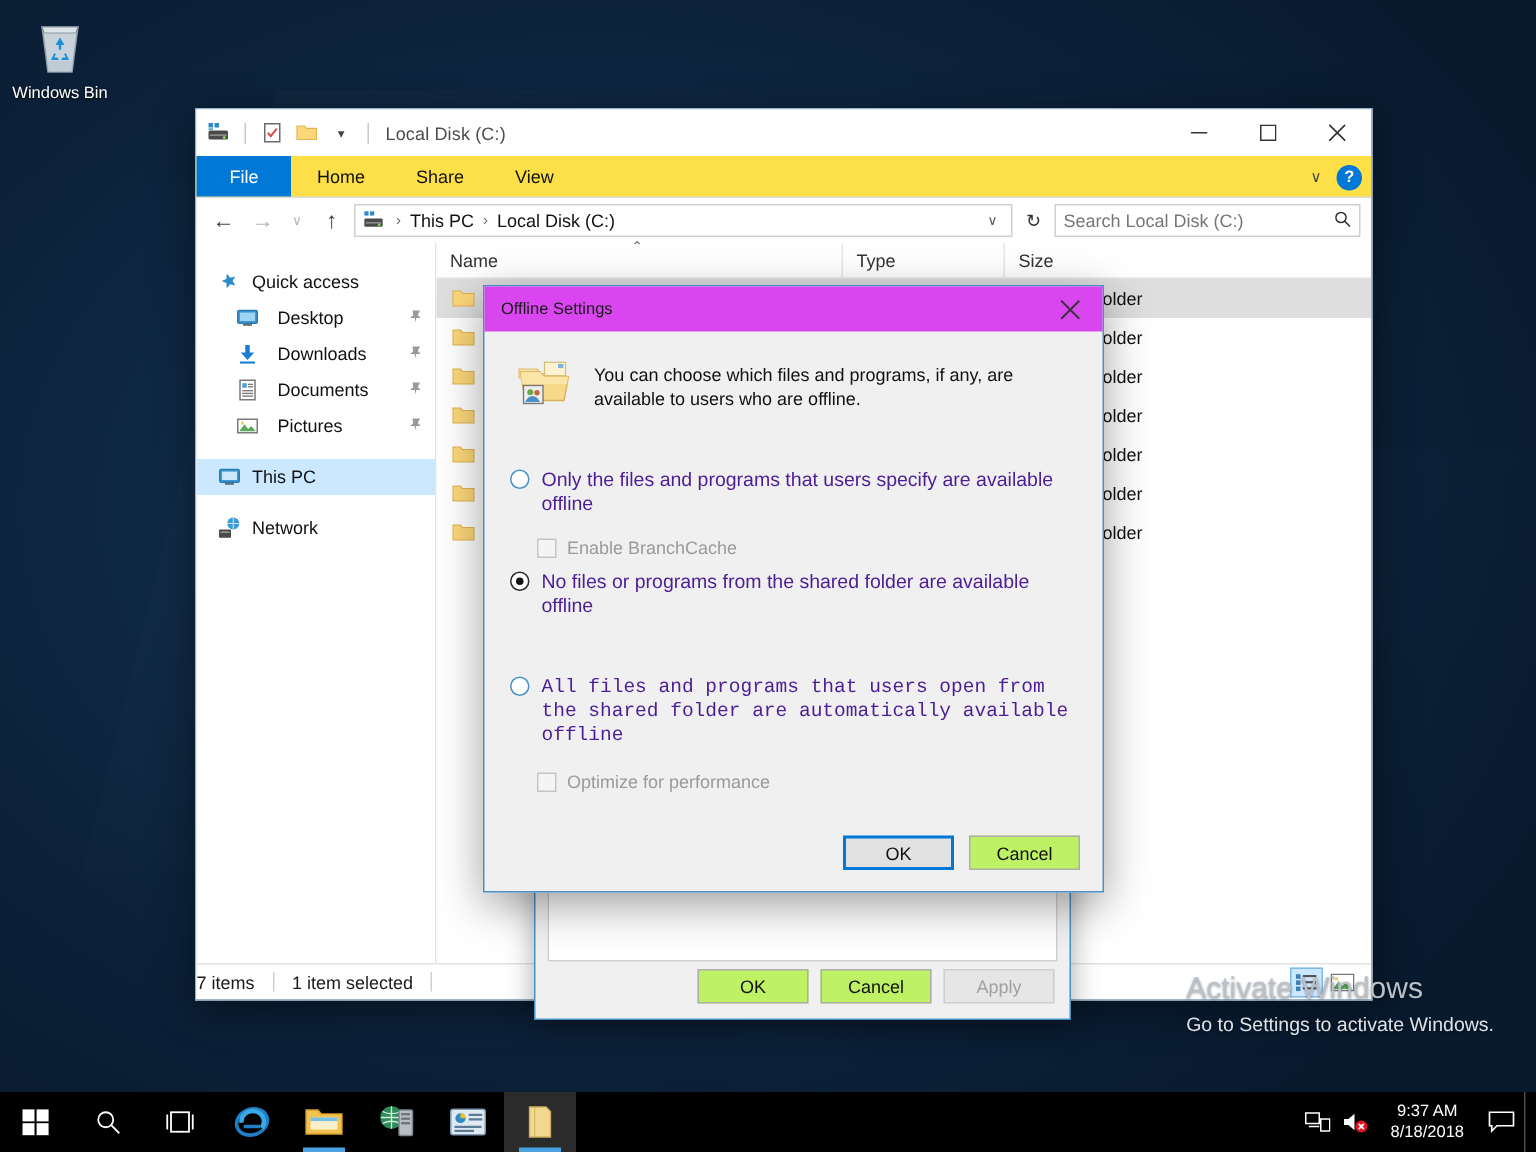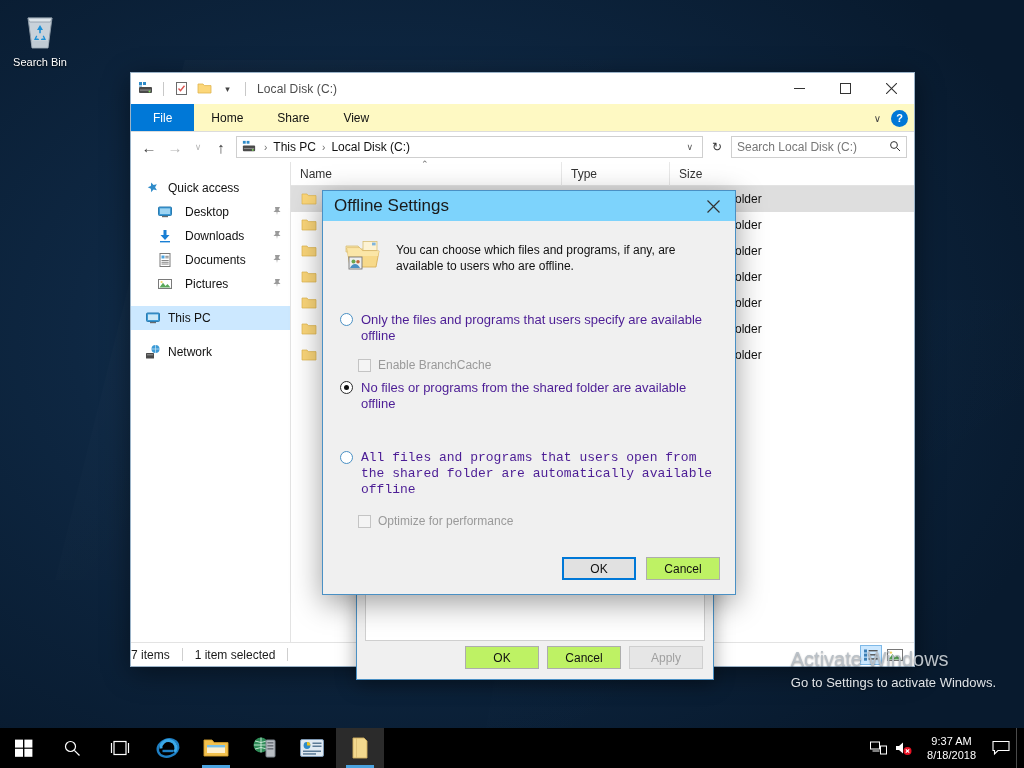--- a/index.html
+++ b/index.html
@@ -53,21 +53,21 @@
   .qat { display: flex; align-items: center; gap: 6px; }
   .qat-sep { width: 1px; height: 14px; background: #c8c8c8; margin: 0 3px; }
   .qat-ico { width: 17px; height: 17px; position: relative; }
   .title-text {
     margin-left: 8px; font-size: 12px; color: #4d4d4d; letter-spacing: .1px;
   }
   .wincontrols { position: absolute; right: 0; top: 0; display: flex; }
   .wc { width: 46px; height: 31px; display: flex; align-items: center; justify-content: center; }
 
   .ribbon-tabs {
-    height: 28px; display: flex; align-items: stretch; background: #fef9c3;
+    height: 28px; display: flex; align-items: stretch; background: #fde047;
     border-bottom: 1px solid #dcdcdc; position: relative; flex: none;
   }
   .rtab {
     padding: 0 17px; display: flex; align-items: center;
     font-size: 12px; color: #111;
   }
   .rtab.file { background: #0078d7; color: #fff; padding: 0 22px; }
   .ribbon-right { position: absolute; right: 6px; top: 0; height: 28px; display: flex; align-items: center; gap: 10px; }
   .help-btn {
     width: 17px; height: 17px; border-radius: 50%; background: #0078d7;
@@ -88,21 +88,21 @@
   .crumbbox {
     flex: 1 1 auto; height: 22px; border: 1px solid #cfcfcf; background: #fff;
     display: flex; align-items: center; padding: 0 3px 0 4px; font-size: 12px; color: #111;
   }
   .crumb-ico { width: 16px; height: 16px; position: relative; margin-right: 3px; }
   .crumb { padding: 0 2px; color: #111; }
   .crumb-sep { color: #6b6b6b; padding: 0 4px; font-size: 10px; }
   .crumb-caret { margin-left: auto; color: #555; font-size: 9px; padding: 0 6px; }
   .refresh-btn { width: 20px; display: flex; align-items: center; justify-content: center; font-size: 12px; color: #333; }
   .searchbox {
-    width: 176px; height: 22px; border: 1px solid #cfcfcf; background: #fff;
+    width: 204px; height: 22px; border: 1px solid #cfcfcf; background: #fff;
     display: flex; align-items: center; padding: 0 5px; font-size: 12px; color: #777;
   }
   .search-ph { flex: 1; }
 
   .body-row { flex: 1 1 auto; display: flex; min-height: 0; }
   .navpane {
     width: 160px; background: #fff; border-right: 1px solid #e3e3e3;
     padding-top: 14px; font-size: 12px; flex: none;
   }
   .nav-item {
@@ -167,22 +167,22 @@
   .btn.default { border: 2px solid #0078d7; background: #e1e1e1; }
 
   
   .offdlg {
     position: absolute; left: 322px; top: 190px; width: 414px; height: 405px;
     background: #f0f0f0; border: 1px solid #4a90c4;
     box-shadow: 0 8px 28px rgba(0,0,0,.38);
     display: flex; flex-direction: column;
   }
   .offdlg-title {
-    height: 30px; background: #7dd3fc; display: flex; align-items: center;
-    padding-left: 11px; font-size: 17px; color: #1a1a1a; position: relative; flex: none;
+    height: 30px; background: #d946ef; display: flex; align-items: center;
+    padding-left: 11px; font-size: 11px; color: #1a1a1a; position: relative; flex: none;
   }
   .dlg-close {
     position: absolute; right: 0; top: 0; width: 44px; height: 30px;
     display: flex; align-items: center; justify-content: center; font-size: 15px; color: #333;
   }
   .offdlg-body { flex: 1 1 auto; padding: 14px 14px 0 17px; position: relative; }
   .intro { display: flex; gap: 14px; padding: 4px 0 0 4px; }
   .shared-folder { width: 38px; height: 34px; position: relative; flex: none; }
   .intro-text { font-size: 12px; color: #111; line-height: 16px; padding-top: 3px; max-width: 340px; }
 
@@ -249,21 +249,21 @@
       <path d="M10 10 L34 10 L30 40 L14 40 Z" fill="#c8d2da" stroke="#8a98a4" stroke-width="1"></path>
       <path d="M10 10 L34 10 L32.5 14 L11.5 14 Z" fill="#dde5ea" stroke="#8a98a4" stroke-width="0.8"></path>
       <path d="M14 40 L30 40 L31 33 L13 33 Z" fill="#b9c5ce" opacity=".6"></path>
       <g fill="#1b8fd6">
         <path d="M22 17 l3 5 h-2.2 v3.2 h-1.6 V22 H19 Z"></path>
         <path d="M18.2 27.4 l-2.2 4.6 5.2 0 -0.9 -1.6 -2.2 0 1.2 -2.2z"></path>
         <path d="M25.8 27.4 l2.2 4.6 -5.2 0 0.9 -1.6 2.2 0 -1.2 -2.2z"></path>
       </g>
     </svg>
   </div>
-  <div>Search Bin</div>
+  <div>Windows Bin</div>
 </div>
 
 <div class="explorer">
 
   <div class="titlebar">
     <div class="qat">
       <div class="qat-ico">
         <svg width="17" height="17" viewBox="0 0 17 17">
           <rect x="2" y="7" width="13" height="6" rx="1" fill="#4a4a4a"></rect>
           <rect x="3" y="9.5" width="11" height="1.2" fill="#8a8a8a"></rect>

